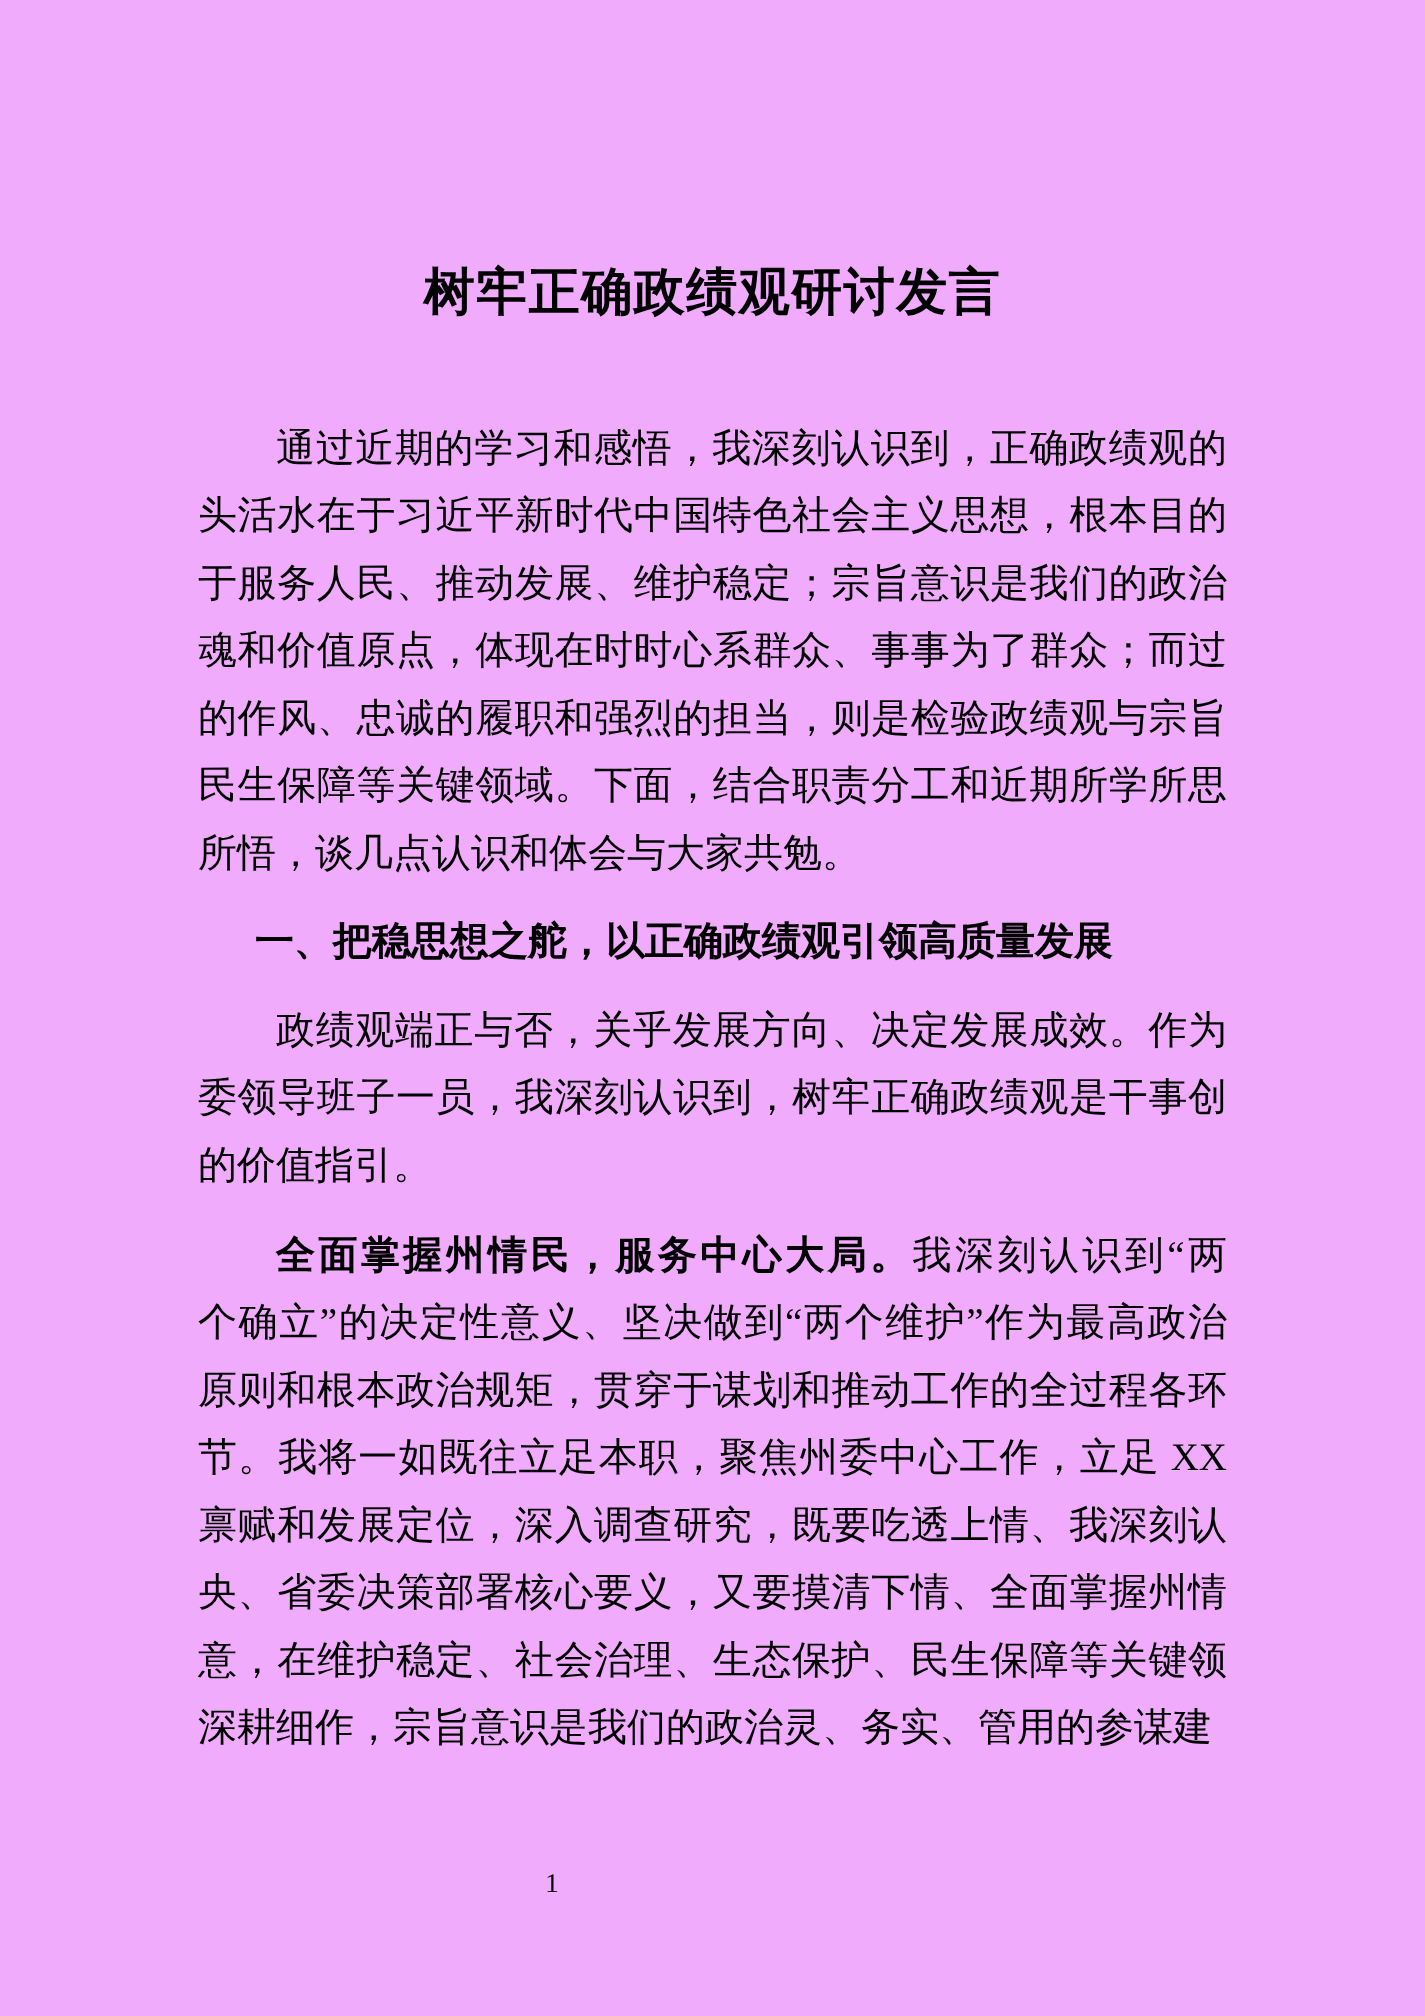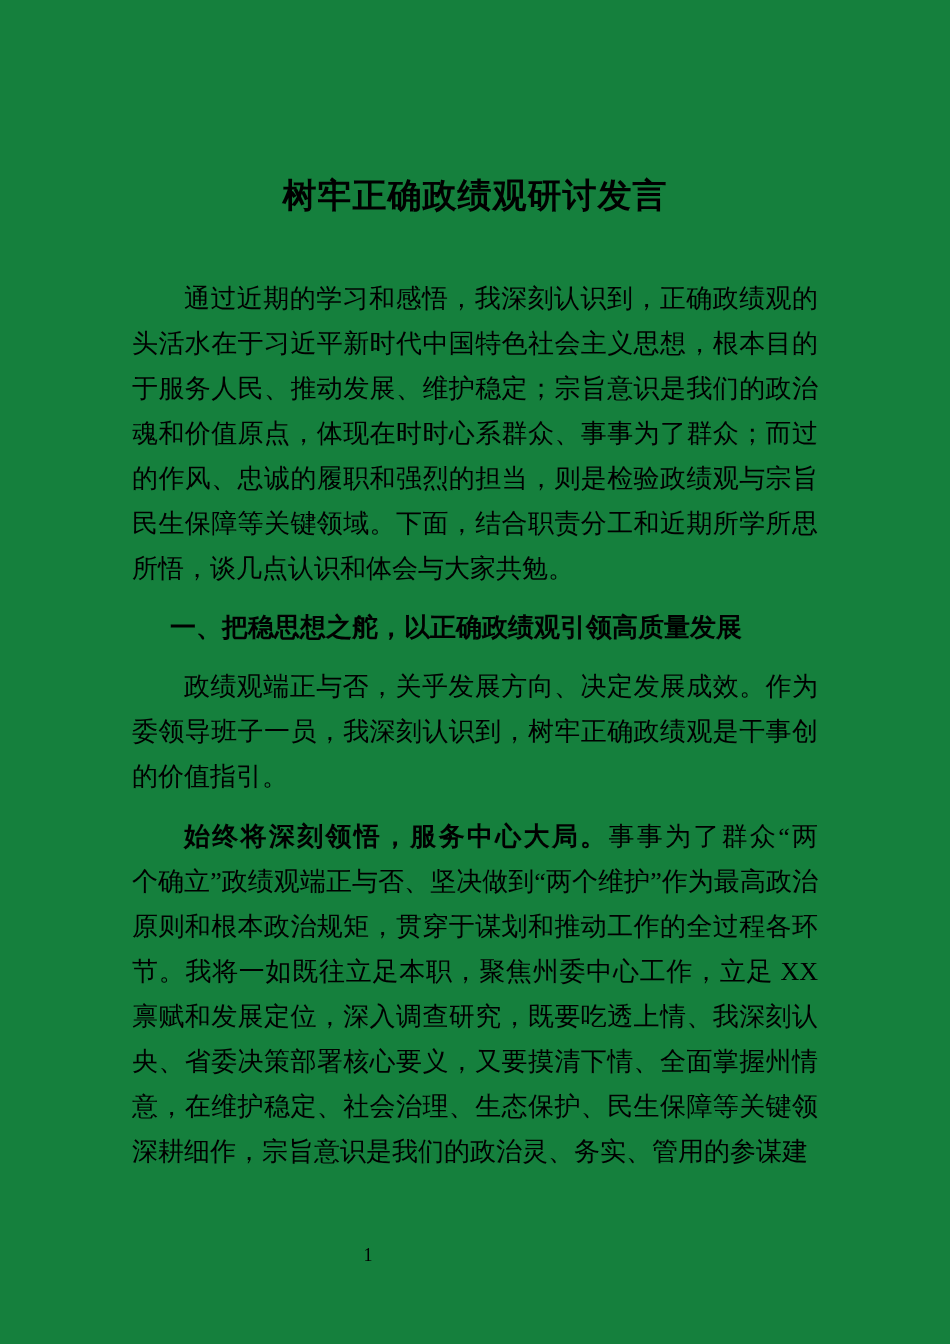--- a/index.html
+++ b/index.html
@@ -1,20 +1,20 @@
 <!DOCTYPE html>
 <html><head>
 <meta charset="utf-8">
 <style>
   html, body { margin: 0; padding: 0; background: #ffffff; }
   .page {
     position: relative;
     width: 950px;
     height: 1344px;
-    background: #15803d;
+    background: #f0abfc;
     color: #000000;
     font-family: "Liberation Serif", "DejaVu Serif", serif;
     overflow: hidden;
   }
   .doc-title {
     position: absolute;
     top: 172px;
     left: 0;
     width: 100%;
     text-align: center;
@@ -83,23 +83,23 @@
     <div class="line indent heading">一、把稳思想之舵，以正确政绩观引领高质量发展</div>
 
     <div class="para">
       <div class="line indent just">政绩观端正与否，关乎发展方向、决定发展成效。作为州</div>
       <div class="line just">委领导班子一员，我深刻认识到，树牢正确政绩观是干事创业</div>
       <div class="line">的价值指引。</div>
     </div>
 
     <div class="para para-gap">
       <div class="line indent just">
-        <span class="lead-bold">始终将深刻领悟，服务中心大局。</span><span>事事为了群众“两</span>
+        <span class="lead-bold">全面掌握州情民，服务中心大局。</span><span>我深刻认识到“两</span>
       </div>
-      <div class="line just">个确立”政绩观端正与否、坚决做到“两个维护”作为最高政治</div>
+      <div class="line just">个确立”的决定性意义、坚决做到“两个维护”作为最高政治</div>
       <div class="line just">原则和根本政治规矩，贯穿于谋划和推动工作的全过程各环</div>
       <div class="line just">节。我将一如既往立足本职，聚焦州委中心工作，立足 XX 资源</div>
       <div class="line just">禀赋和发展定位，深入调查研究，既要吃透上情、我深刻认识到</div>
       <div class="line just">央、省委决策部署核心要义，又要摸清下情、全面掌握州情民</div>
       <div class="line just">意，在维护稳定、社会治理、生态保护、民生保障等关键领域</div>
       <div class="line">深耕细作，宗旨意识是我们的政治灵、务实、管用的参谋建</div>
     </div>
 
   </div>
 

